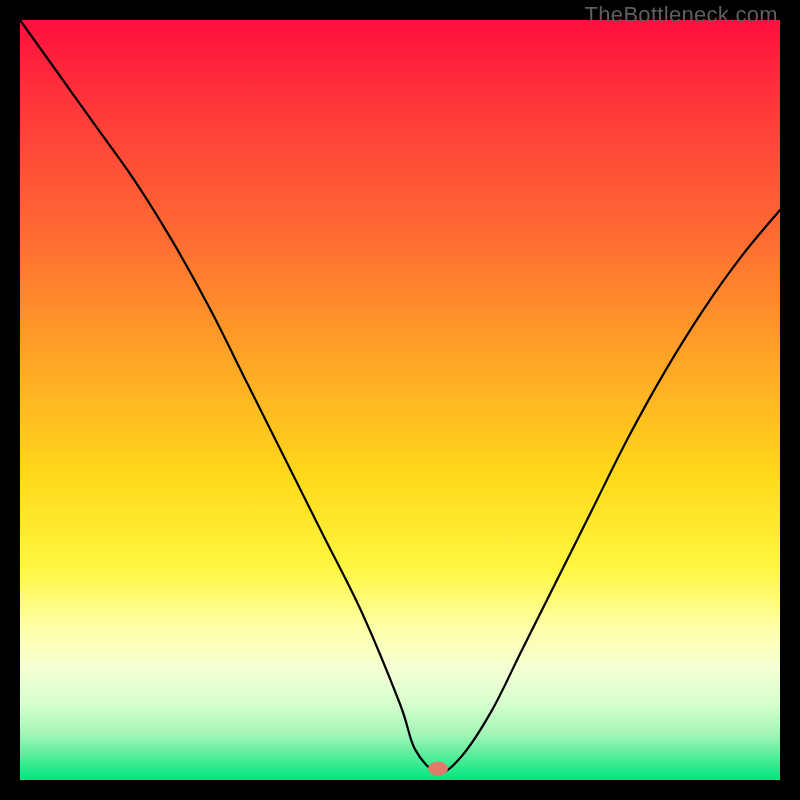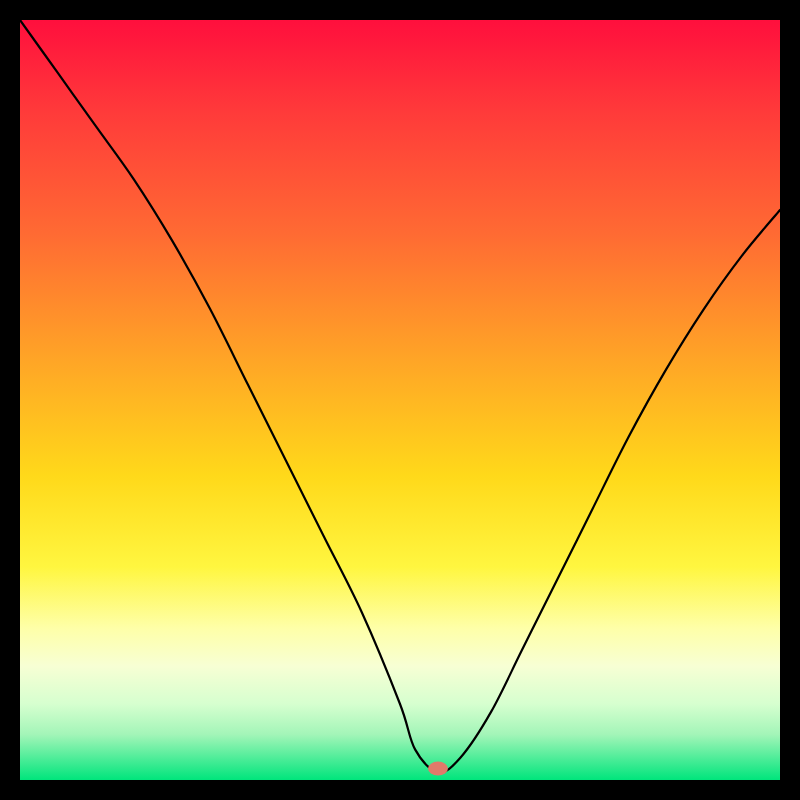--- a/index.html
+++ b/index.html
@@ -66,19 +66,20 @@
   }
   .marker {
     fill: #e07a6a;
     stroke: none;
   }
 </style>
 </head>
 <body>
 
 <div class="frame">
+  <div class="watermark">TheBottleneck.com</div>
   <div class="plot-area">
     <svg class="chart" viewBox="0 0 760 760">
       <path class="curve" id="curve-path" d="M 0 0 C 6.333333333333333 8.866666666666655, 25.333333333333336 35.4666666666666, 38 53.19999999999993 C 50.666666666666664 70.93333333333327, 63.333333333333336 88.66666666666663, 76 106.39999999999998 C 88.66666666666667 124.13333333333333, 101.33333333333333 140.60000000000002, 114 159.60000000000002 C 126.66666666666667 178.60000000000002, 139.33333333333334 198.86666666666665, 152 220.39999999999998 C 164.66666666666666 241.9333333333333, 177.33333333333334 264.73333333333335, 190 288.8 C 202.66666666666666 312.8666666666667, 215.33333333333334 339.4666666666667, 228 364.8 C 240.66666666666666 390.1333333333333, 253.33333333333334 415.4666666666667, 266 440.8 C 278.6666666666667 466.1333333333333, 291.3333333333333 491.46666666666664, 304 516.8 C 316.6666666666667 542.1333333333333, 329.3333333333333 564.9333333333333, 342 592.8 C 354.6666666666667 620.6666666666666, 371.1333333333333 661.2, 380 684 C 388.8666666666667 706.8, 388.8666666666667 718.2, 395.2 729.6 C 401.5333333333333 741, 410.4000000000001 751.1333333333333, 418.00000000000006 752.4 C 425.6 753.6666666666666, 431.9333333333333 747.3333333333334, 440.79999999999995 737.2 C 449.66666666666663 727.0666666666667, 461.06666666666666 709.3333333333334, 471.2 691.6 C 481.3333333333333 673.8666666666667, 491.4666666666667 651.0666666666666, 501.6 630.8 C 511.73333333333335 610.5333333333333, 520.6 592.8, 532 570 C 543.4 547.2, 557.3333333333334 519.3333333333334, 570 494 C 582.6666666666666 468.6666666666667, 595.3333333333334 442.06666666666666, 608 418 C 620.6666666666666 393.93333333333334, 633.3333333333334 371.1333333333333, 646 349.59999999999997 C 658.6666666666666 328.0666666666666, 671.3333333333334 307.8, 684 288.8 C 696.6666666666666 269.8, 709.3333333333334 252.0666666666667, 722 235.60000000000002 C 734.6666666666666 219.13333333333335, 753.6666666666666 197.6, 760 190"></path>
       <ellipse class="marker" id="marker-dot" cx="418.00000000000006" cy="748.6" rx="10" ry="7"></ellipse>
     </svg>
   </div>
 </div>
 
 </body></html>

